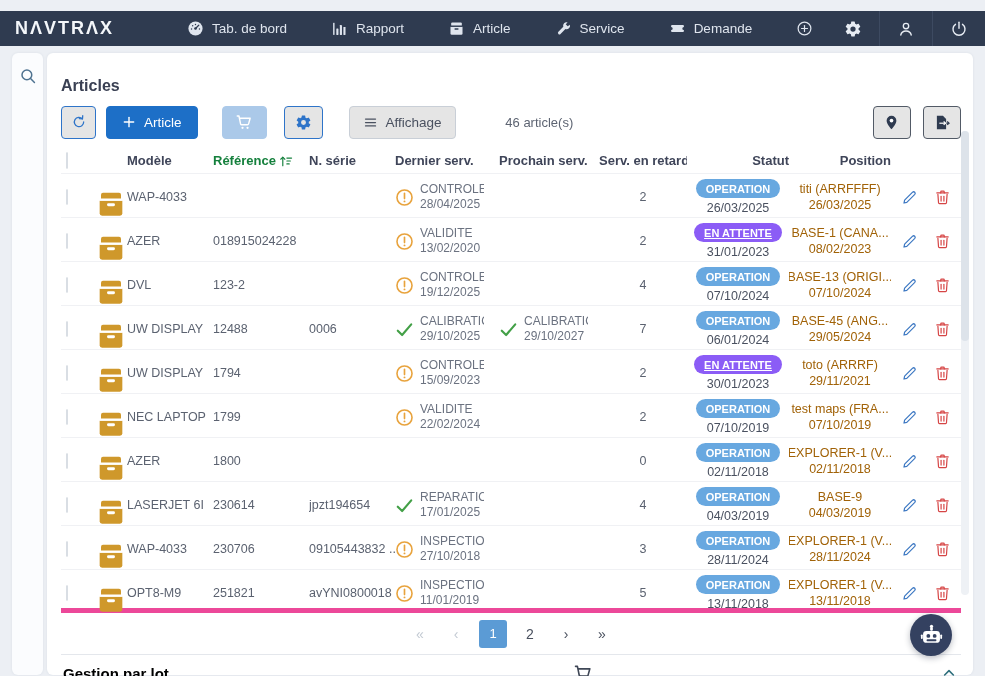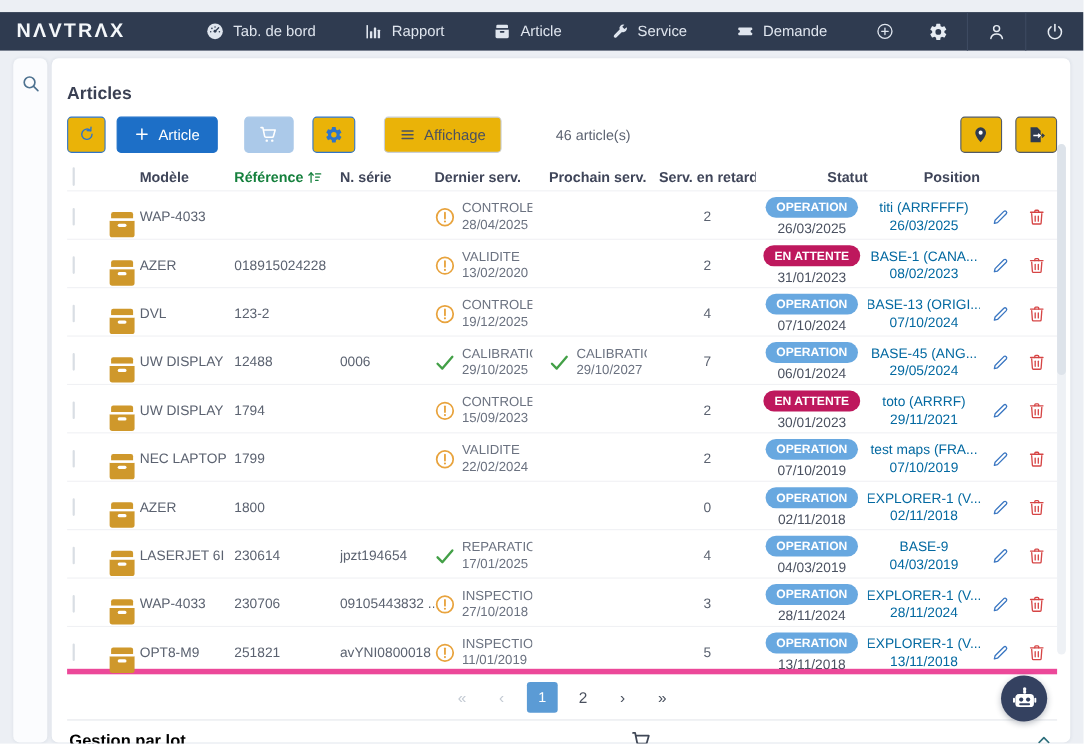--- a/index.html
+++ b/index.html
@@ -31,21 +31,21 @@
   .side-rail .icon { width:18px; height:18px; color:#4e7290; cursor:pointer; }
 
   .panel { flex:1; background:#fff; border-radius:6px; padding:8px 12px 0 14px;
     position:relative; box-shadow:0 0 3px rgba(40,60,90,.08); }
 
   .page-title { font-size:16px; font-weight:bold; color:#3a4053; margin:16px 0 10px; }
 
   
   .toolbar { display:flex; align-items:center; height:34px; margin-bottom:9px; }
   .btn { height:33px; border-radius:4px; display:inline-flex; align-items:center; justify-content:center;
-    cursor:pointer; background:#eab308; border:1px solid transparent; flex:none; }
+    cursor:pointer; background:#e5e5e5; border:1px solid transparent; flex:none; }
   .btn .icon { display:block; }
   .btn-refresh { width:35px; border-color:#2e74c9; color:#2e74c9; margin-right:10px; }
   .btn-refresh .icon { width:16px; height:16px; }
   .btn-add { background:#1d6fc7; border-color:#1d6fc7; color:#fff; padding:0 15px; gap:8px;
     font-size:13.5px; margin-right:24px; }
   .btn-add .icon { width:14px; height:14px; }
   .btn-cart { width:45px; background:#abc9e9; border-color:#abc9e9; color:#fff; margin-right:17px; cursor:default; }
   .btn-cart .icon { width:18px; height:18px; }
   .btn-gear2 { width:39px; border-color:#2e74c9; color:#2e74c9; margin-right:26px; }
   .btn-gear2 .icon { width:17px; height:17px; }
@@ -76,24 +76,24 @@
   .serv { display:flex; align-items:center; gap:6px; overflow:hidden; }
   .sicon { width:19px; height:19px; flex:none; }
   .sicon.warn { color:#e8a33d; }
   .sicon.ok { color:#43a047; }
   .serv-lines { display:flex; flex-direction:column; line-height:15px; font-size:12px; color:#6b7280; overflow:hidden; }
   .serv-lines span { white-space:nowrap; overflow:hidden; max-width:64px; }
   .c-center { text-align:center; }
   .statut { display:flex; flex-direction:column; align-items:center; }
   .pill { font-size:11px; font-weight:bold; color:#fff; padding:3.5px 10px; border-radius:11px; white-space:nowrap; }
   .pill.blue { background:#68a8e0; }
-  .pill.green { background:#be185d; }
+  .pill.green { background:#8b5cf6;text-decoration:underline; }
   .pill-date { margin-top:3px; font-size:12.5px; color:#4a5160; }
   .pos { display:flex; flex-direction:column; align-items:center; line-height:16px;
-    font-size:12.5px; color:#0369a1; white-space:nowrap; overflow:hidden; }
+    font-size:12.5px; color:#a16207; white-space:nowrap; overflow:hidden; }
   .actions { display:flex; gap:16px; justify-content:center; }
   .act { width:17px; height:17px; cursor:pointer; }
   .act.edit { color:#3b77c2; }
   .act.del { color:#d64545; }
 
   
   .pagination { display:flex; justify-content:center; align-items:center; gap:10px; height:41px; }
   .pg { min-width:26px; height:26px; display:flex; align-items:center; justify-content:center;
     color:#49505e; cursor:pointer; font-size:14px; }
   .pg.disabled { color:#c3cad3; }

